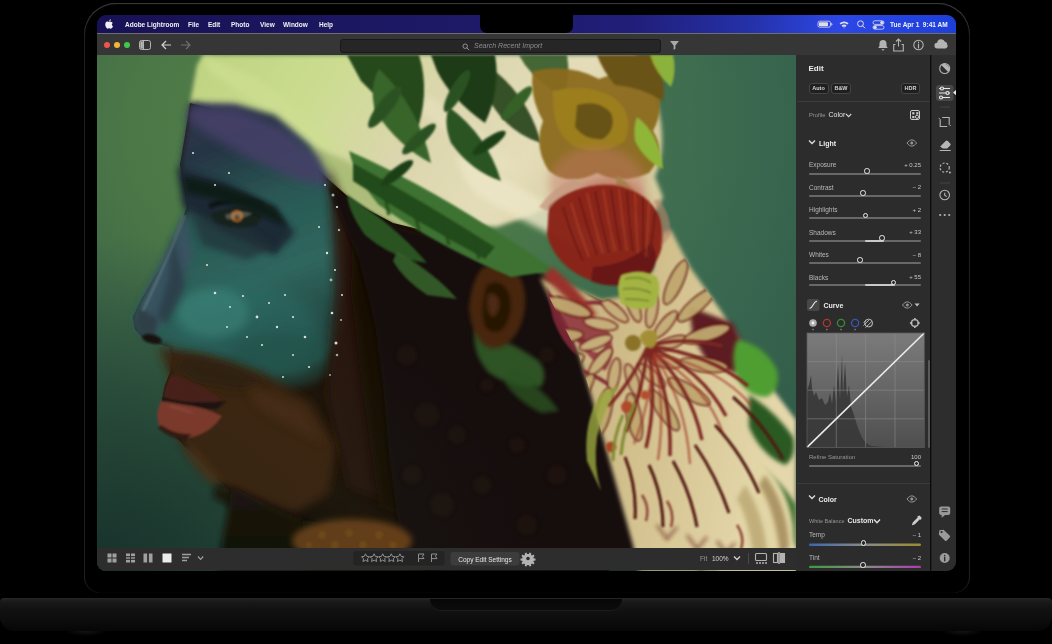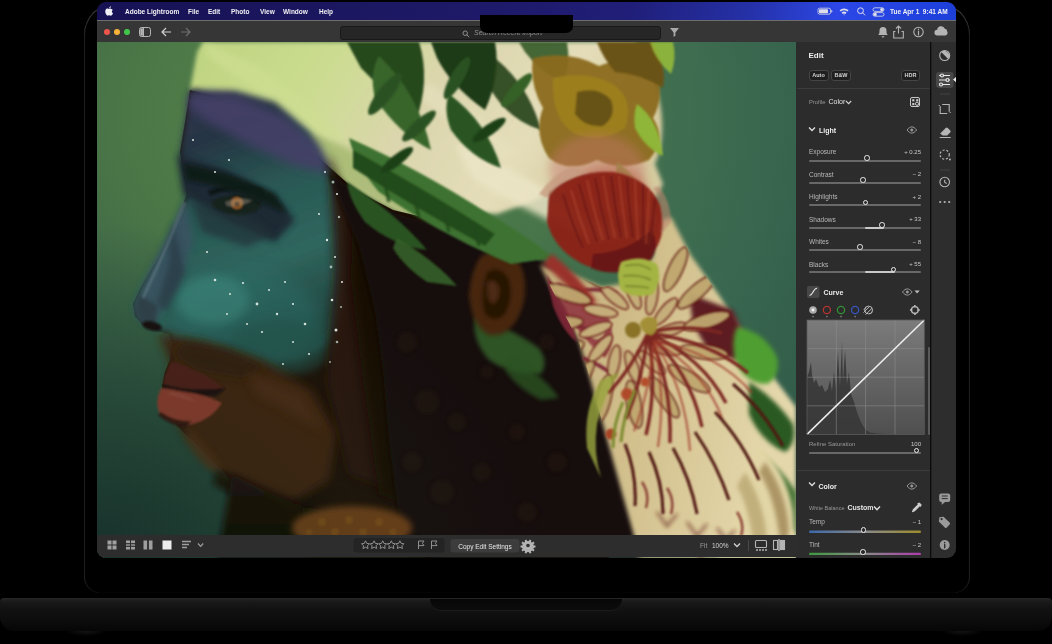--- a/index.html
+++ b/index.html
@@ -1,20 +1,20 @@
 <!DOCTYPE html>
 <html><head><meta charset="utf-8"><style>
 html,body{margin:0;padding:0;background:#000;width:1052px;height:644px;overflow:hidden}
 *{box-sizing:border-box}
 body{font-family:"Liberation Sans",sans-serif;position:relative}
 .abs{position:absolute}
 #lid{position:absolute;left:84px;top:3px;width:886px;height:590px;background:#000;
   border-radius:32px 32px 16px 16px;
   box-shadow:inset 0 1px 1px rgba(150,150,150,.4), inset -1px 0 1px rgba(80,80,80,.35), inset 1px 0 1px rgba(80,80,80,.35);}
-#screen{position:absolute;left:97px;top:2px;width:859px;height:556px;border-radius:9px;overflow:hidden;background:#0a0a0a}
+#screen{position:absolute;left:97px;top:15px;width:859px;height:556px;border-radius:9px;overflow:hidden;background:#0a0a0a}
 
 #menubar{position:absolute;left:0;top:0;width:859px;height:18px;
   background:linear-gradient(100deg,#171254 0%,#1d1965 40%,#201e78 62%,#2531a8 76%,#2c47e6 86%,#2343e0 94%,#1d3fd8 100%);}
 #menubar .mtxt{position:absolute;top:0;height:18px;line-height:19px;color:#f0f0f4;font-size:6.5px;font-weight:bold;white-space:pre}
 
 #toolbar{position:absolute;left:0;top:18px;width:859px;height:22px;background:#363636;border-top:1px solid #6e6e6e}
 .tl{position:absolute;top:8px;width:6px;height:6px;border-radius:50%}
 #srch{position:absolute;left:243px;top:5px;width:321px;height:14px;background:#262626;border-radius:3px;border:1px solid #191919;color:#8e8e8e;font-size:7px;line-height:12px}
 
 #photo{position:absolute;left:0;top:40px;width:699px;height:516px;background:#3a5c46}

